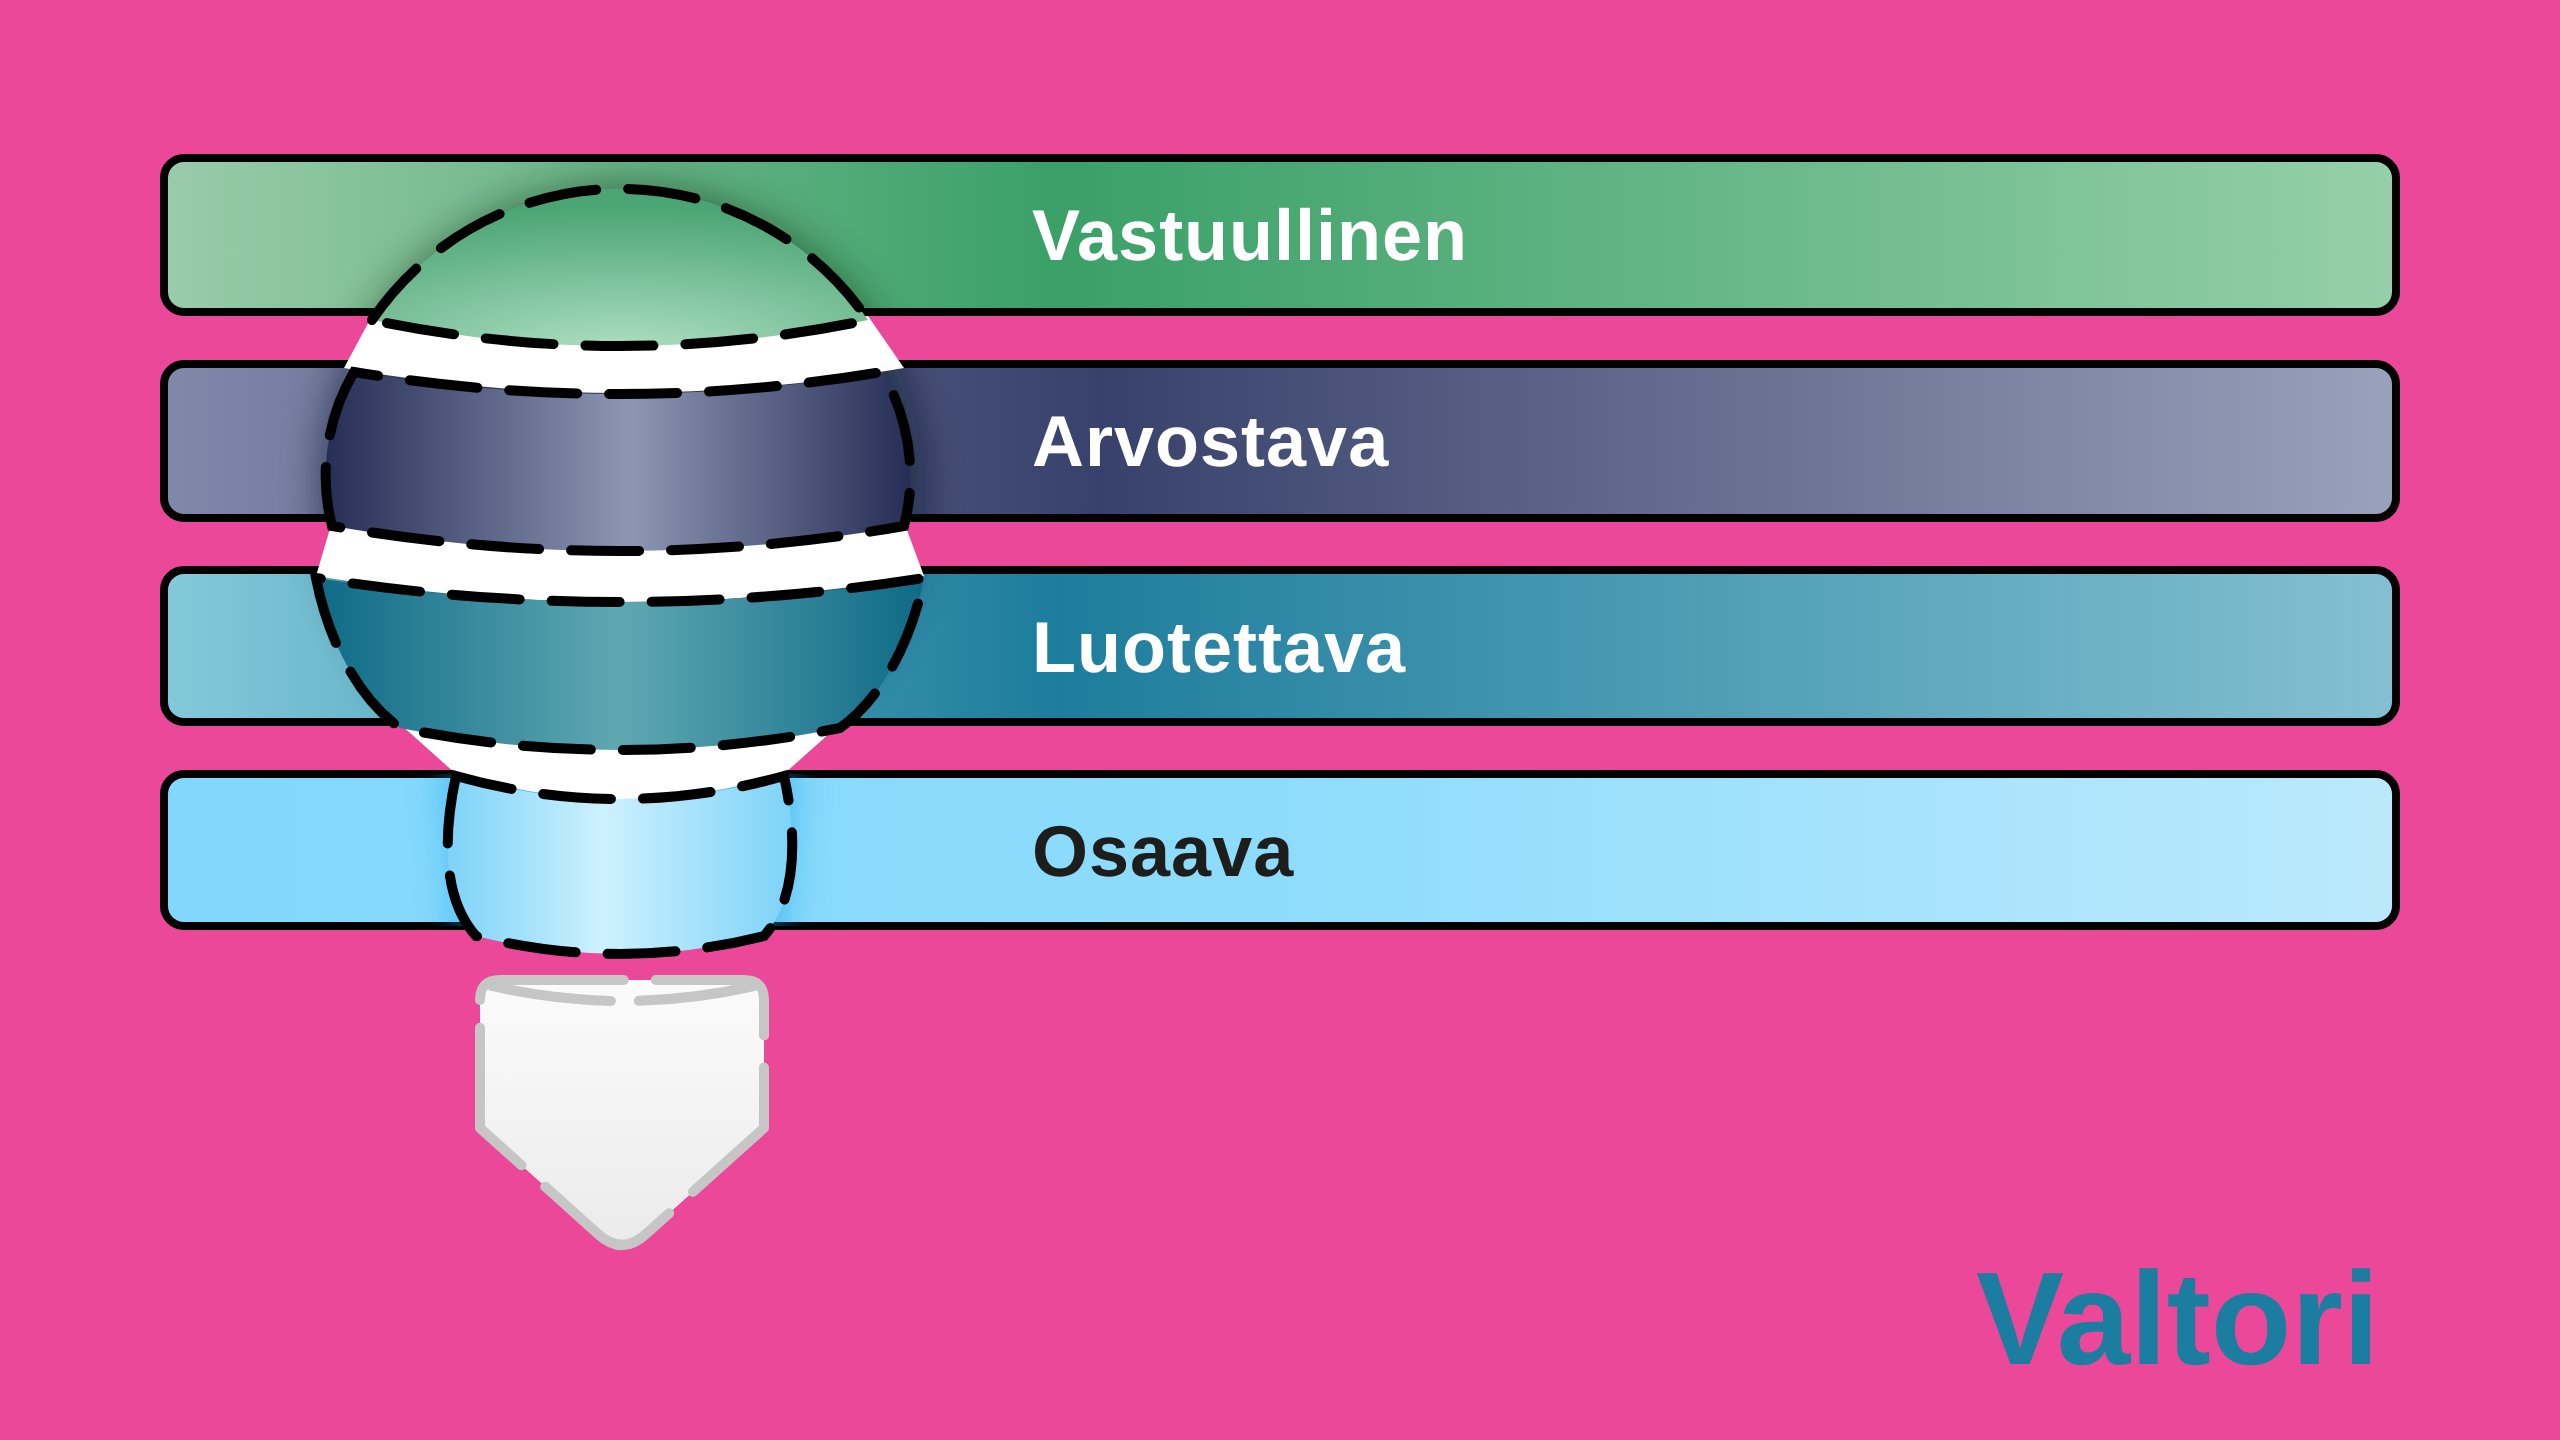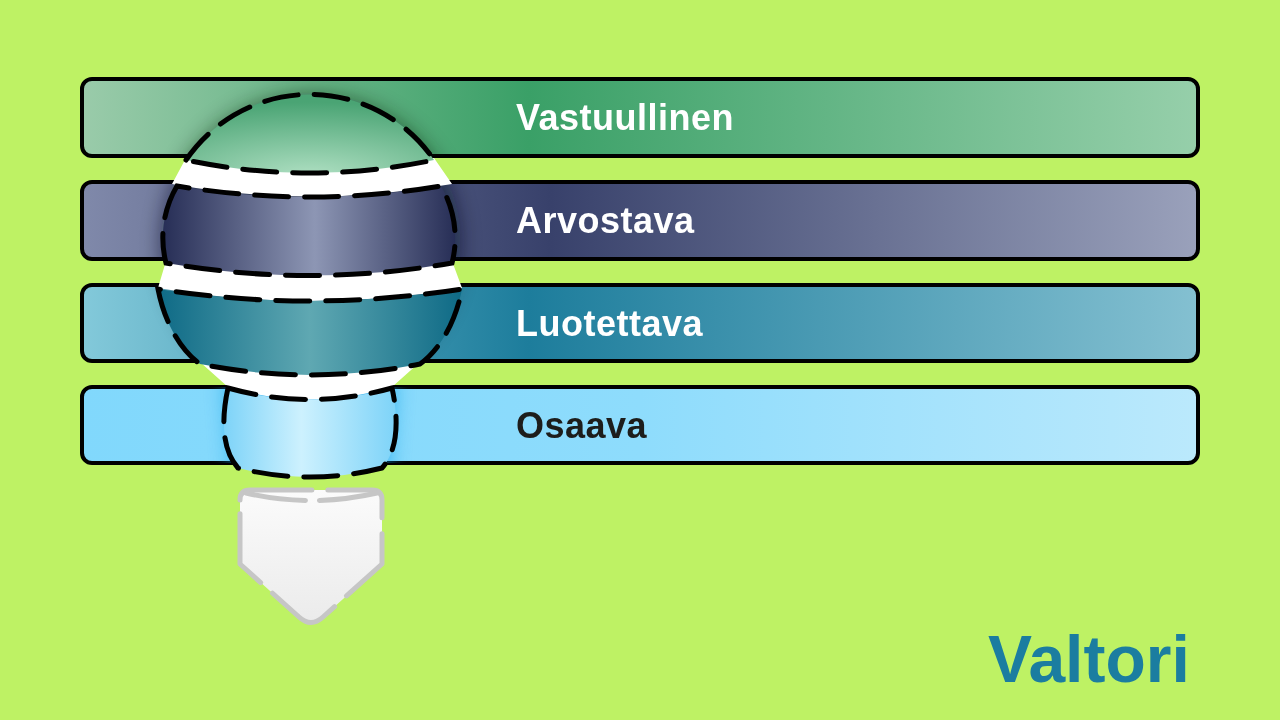--- a/index.html
+++ b/index.html
@@ -1,16 +1,16 @@
 <!DOCTYPE html>
 <html><head>
 <meta charset="utf-8">
 <style>
   html,body{margin:0;padding:0;background:#ffffff;}
-  .stage{position:relative;width:1280px;height:720px;background:#bef264;overflow:hidden;}
+  .stage{position:relative;width:1280px;height:720px;background:#ec4899;overflow:hidden;}
   svg{display:block;}
   .bar-label{font-family:"Liberation Sans",sans-serif;font-weight:700;font-size:36px;letter-spacing:0.5px;}
   .logo-text{font-family:"Liberation Sans",sans-serif;font-weight:700;font-size:66px;letter-spacing:0px;}
 </style>
 </head>
 <body>
 
 <div class="stage">
 <svg width="1280" height="720" viewBox="0 0 1280 720" xmlns="http://www.w3.org/2000/svg">
   <defs>

